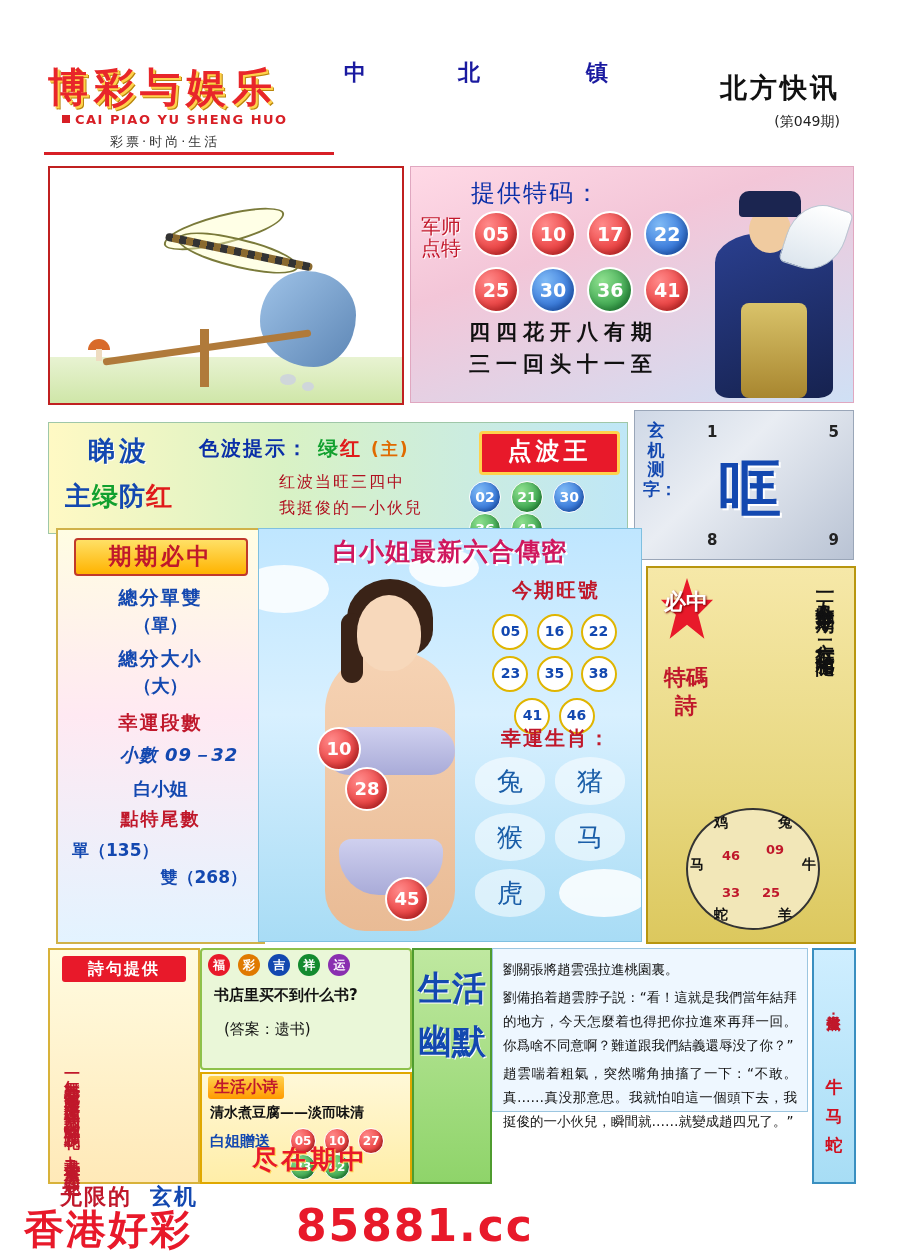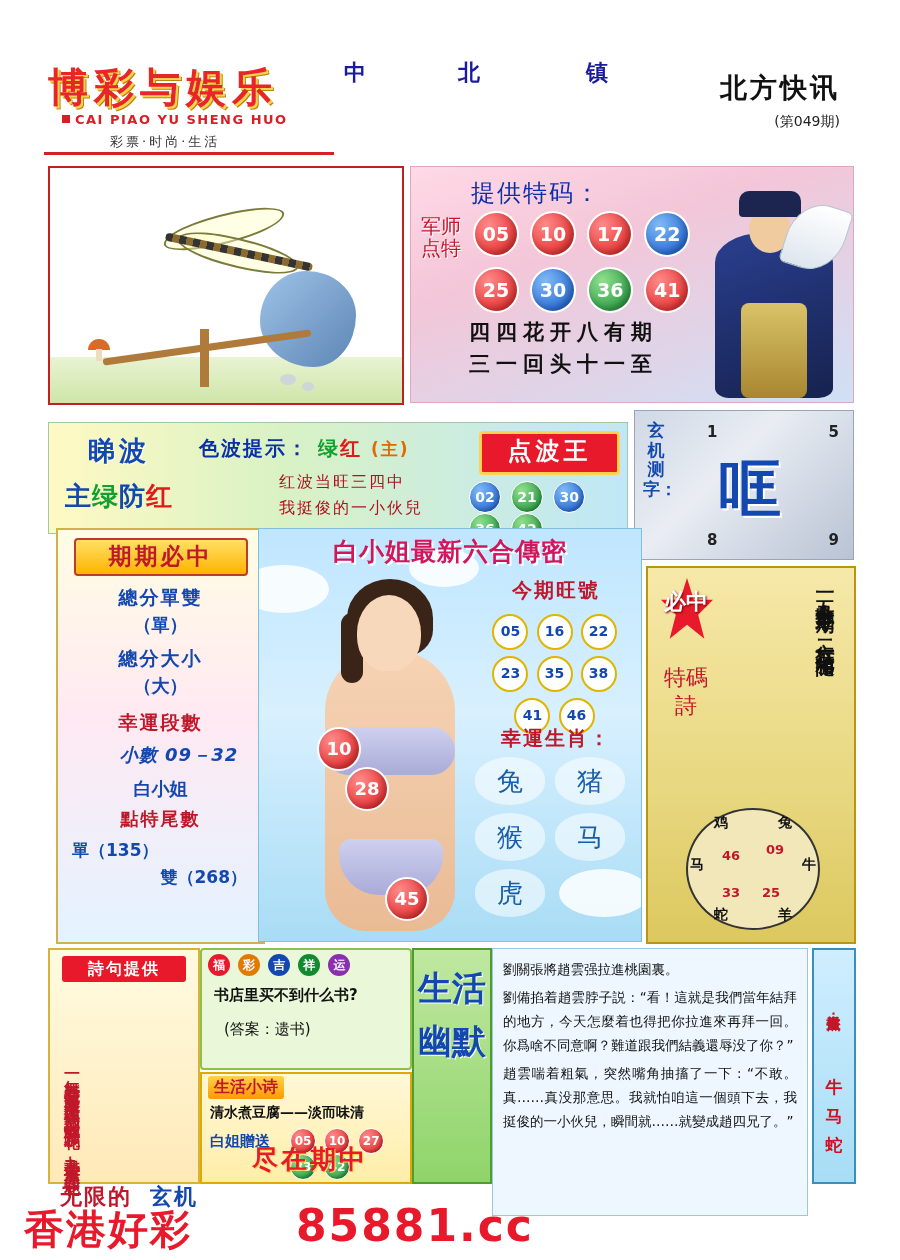--- a/index.html
+++ b/index.html
@@ -299,21 +299,21 @@
     background:#e8192a;
     clip-path:polygon(50% 0%,61% 28%,92% 28%,68% 47%,78% 78%,50% 60%,22% 78%,32% 47%,8% 28%,39% 28%);
   }
   .bizhong .vtitle{
     position:absolute;left:14px;top:20px;width:48px;text-align:center;
     font-size:22px;font-weight:bold;color:#fff;line-height:1.25;
     text-shadow:1px 1px 2px #7a0000;z-index:2;
   }
   .bizhong .vtitle2{
     position:absolute;left:14px;top:96px;width:48px;text-align:center;
-    font-size:22px;font-weight:normal;color:#c0182b;line-height:1.25;
+    font-size:22px;font-weight:bold;color:#c0182b;line-height:1.25;
   }
   .bizhong .poem{
     position:absolute;right:10px;top:14px;width:120px;height:200px;
     writing-mode:vertical-rl;text-orientation:upright;
     font-size:19px;font-weight:bold;color:#111;line-height:1.9;letter-spacing:3px;
   }
   .wheel{
     position:absolute;left:38px;bottom:12px;width:130px;height:118px;
     border:2px solid #333;border-radius:50%;background:#f2e7b8;
   }
@@ -376,21 +376,21 @@
   .youmo{
     position:absolute;left:412px;top:948px;width:76px;height:232px;
     background:linear-gradient(180deg,#bfe8a0,#8fd46a);border:2px solid #4f9c2f;
     text-align:center;
   }
   .youmo .ch{
     font-size:34px;font-weight:bold;color:#1348b0;line-height:1.55;margin-top:12px;
     text-shadow:1px 1px 0 #fff;
   }
   .story{
-    position:absolute;left:492px;top:948px;width:316px;height:268px;
+    position:absolute;left:492px;top:948px;width:316px;height:164px;
     background:#eef7ff;border:1px solid #9cc6e0;
     font-size:13.5px;color:#111;line-height:1.78;padding:8px 10px;box-sizing:border-box;
     text-align:justify;
   }
   .story p{margin:0 0 4px 0;}
 
   .zodiac-tip{
     position:absolute;left:812px;top:948px;width:40px;height:232px;
     background:linear-gradient(180deg,#cfeeff,#a7ddf5);border:2px solid #3a8fc0;
     text-align:center;

